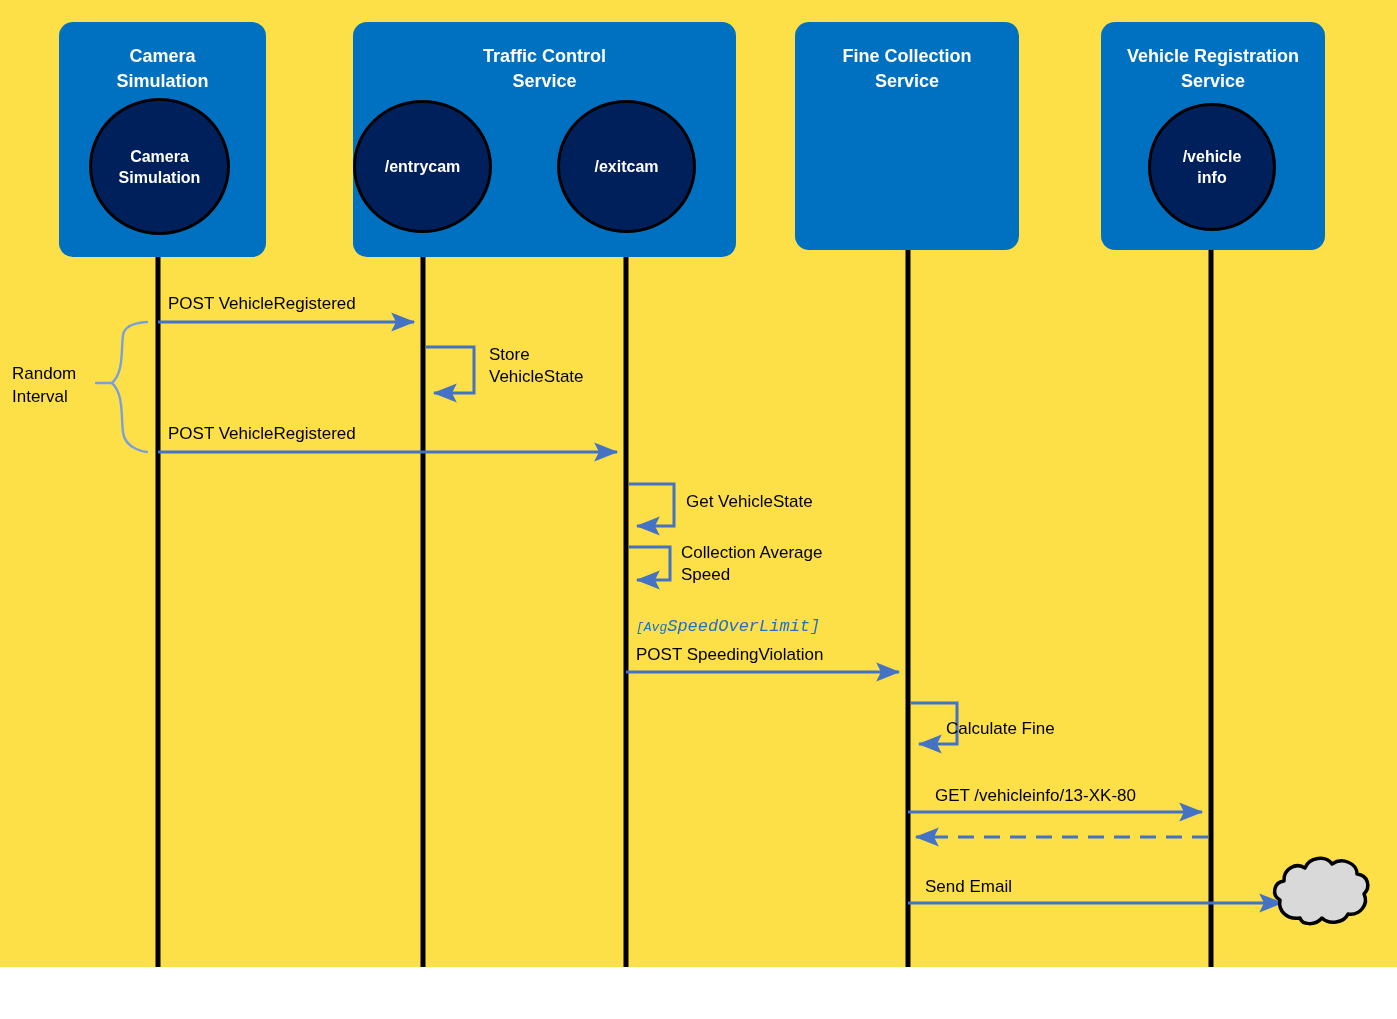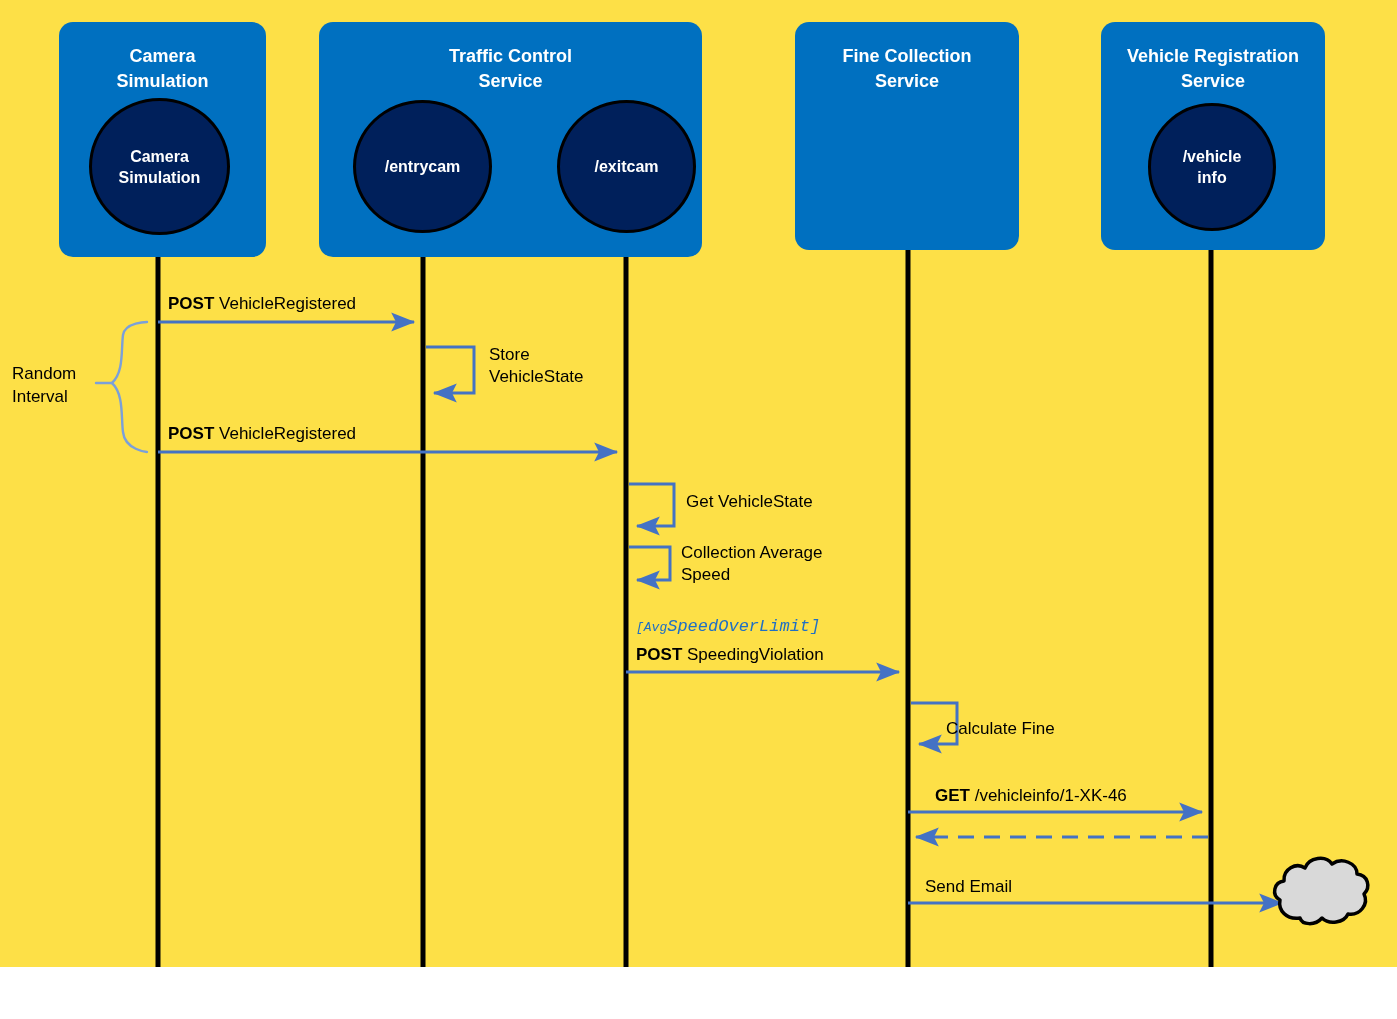--- a/index.html
+++ b/index.html
@@ -68,21 +68,21 @@
   
   .msg-label {
     position: absolute;
     font-size: 17px;
     line-height: 22px;
     color: #000000;
     white-space: pre-line;
     font-family: "Liberation Sans", sans-serif;
   }
   .msg-label b {
-    font-weight: bold;
+    font-weight: normal;
   }
   .guard-label {
     position: absolute;
     font-size: 17px;
     line-height: 20px;
     color: #1F6FC4;
     font-style: italic;
     font-family: "Liberation Sans", sans-serif;
     white-space: nowrap;
   }
@@ -174,21 +174,21 @@
 
   <div class="participant-box" style="left:59px; top:22px; width:207px; height:235px;">
     <div class="participant-title">Camera
 Simulation</div>
   </div>
   <div class="endpoint-circle" style="left:89px; top:98px; width:141px; height:137px;">
     <span class="endpoint-label">Camera
 Simulation</span>
   </div>
 
-  <div class="participant-box" style="left:319px; top:22px; width:383px; height:235px;padding-left:40px;">
+  <div class="participant-box" style="left:353px; top:22px; width:383px; height:235px;padding-left:40px;">
     <div class="participant-title">Traffic Control
 Service</div>
   </div>
   <div class="endpoint-circle" style="left:353px; top:100px; width:139px; height:133px;">
     <span class="endpoint-label">/entrycam</span>
   </div>
   <div class="endpoint-circle" style="left:557px; top:100px; width:139px; height:133px;">
     <span class="endpoint-label">/exitcam</span>
   </div>
 
@@ -220,17 +220,17 @@
 
   <div class="msg-label" style="left:681px; top:542px;"><span>Collection Average
 Speed</span></div>
 
   <div class="guard-label" style="left:636px; top:617px;font-family:Liberation Mono, monospace;"><span class="small">[Avg</span><span>SpeedOverLimit]</span></div>
 
   <div class="msg-label" style="left:636px; top:644px;"><b>POST</b><span> SpeedingViolation</span></div>
 
   <div class="msg-label" style="left:946px; top:711px;margin-top:7px;"><span>Calculate Fine</span></div>
 
-  <div class="msg-label" style="left:935px; top:785px;"><b>GET</b><span> /vehicleinfo/1-XK-46</span></div>
+  <div class="msg-label" style="left:935px; top:785px;"><b>GET</b><span> /vehicleinfo/13-XK-80</span></div>
 
   <div class="msg-label" style="left:925px; top:876px;"><span>Send Email</span></div>
 
 </div>
 
 </body></html>

